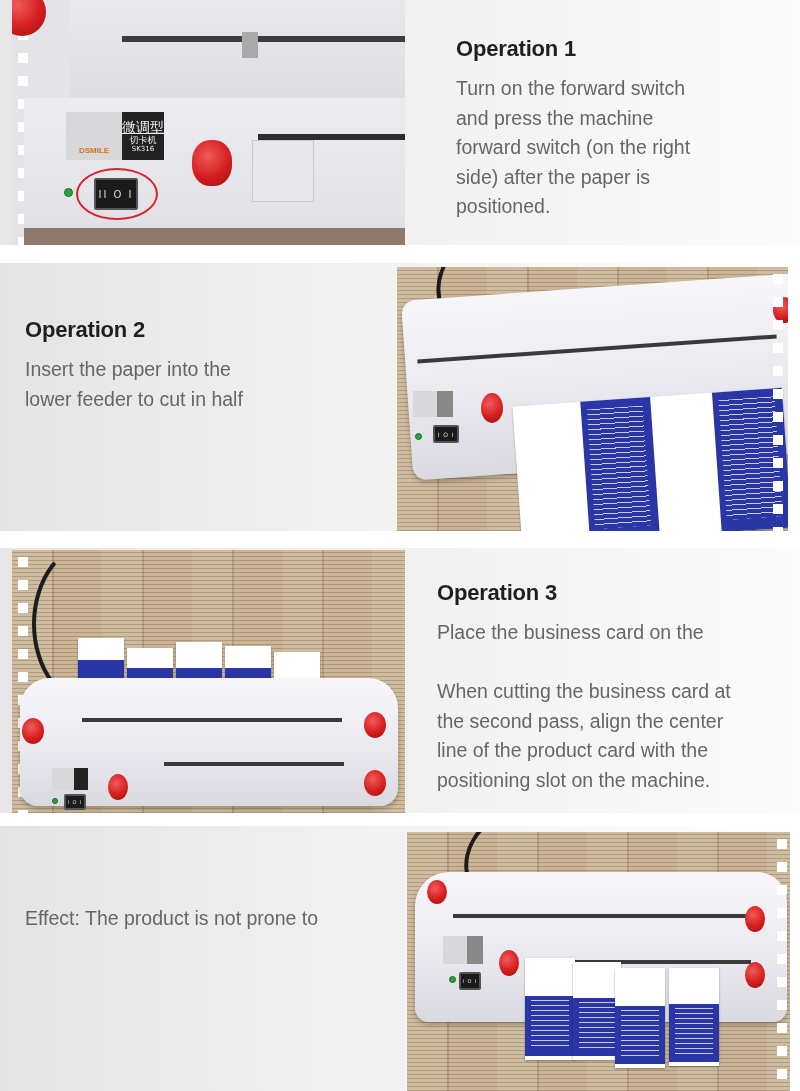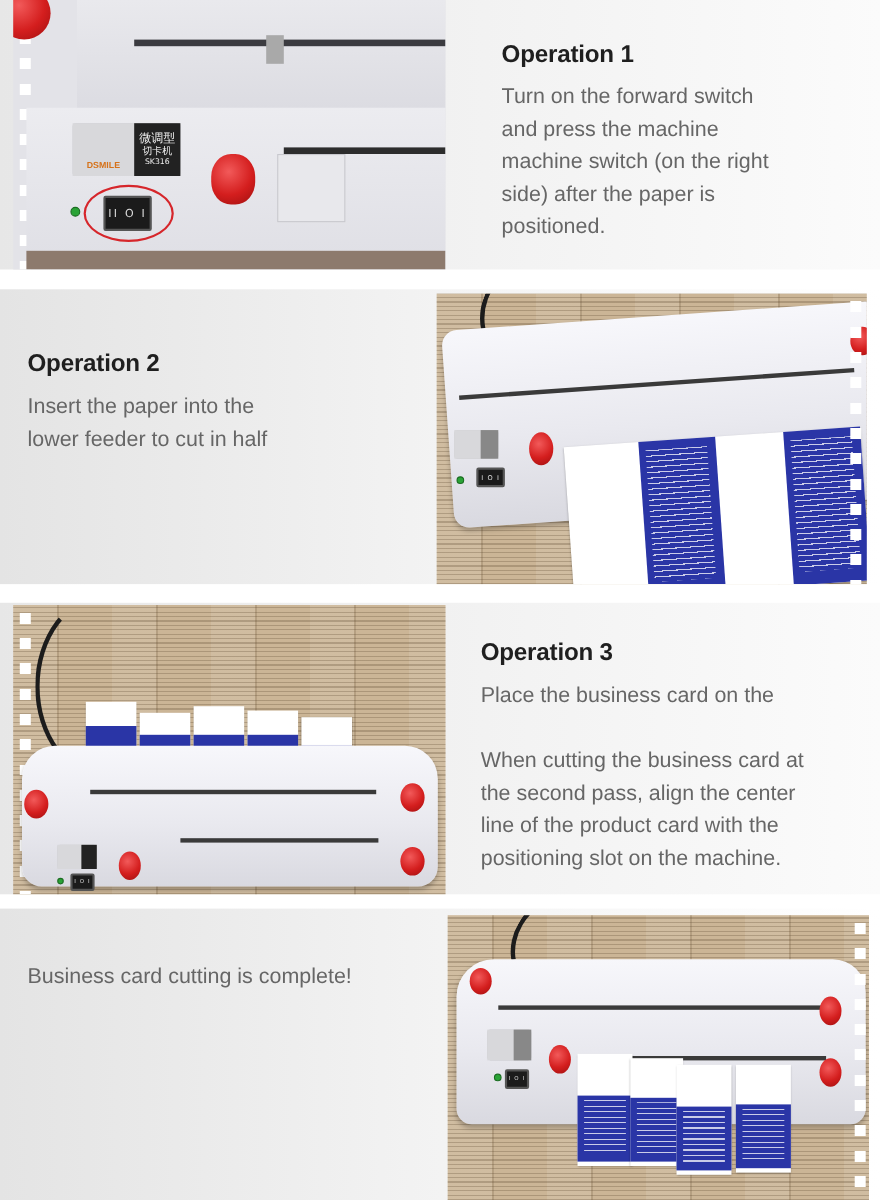--- a/index.html
+++ b/index.html
@@ -73,39 +73,39 @@
     <div style="position:absolute;left:230px;top:32px;width:16px;height:26px;background:#a9a9a9;"></div>
 
     <div style="position:absolute;left:12px;top:98px;width:381px;height:132px;background:linear-gradient(180deg,#ececf0,#e0e0e6);"></div>
     <div class="slot" style="left:246px;top:134px;width:147px;height:6px;background:#2d2d2d;"></div>
     <div style="position:absolute;left:240px;top:140px;width:60px;height:60px;background:#e8e8ec;border:1px solid #c8c8ce;"></div>
     <div class="label-plate" style="left:54px;top:112px;width:98px;height:48px;">
       <div class="logo">
           <span style="color:#d6721a;font-weight:bold;font-size:8px;margin-top:28px;">DSMILE</span>
         </div>
       <div class="name" style="width:42px;">
-        <span style="font-size:11px;">微调型</span>
+        <span style="font-size:14px;text-decoration:underline;">微调型</span>
         <span style="font-size:9px;">切卡机</span>
         <span style="font-size:7px;">SK316</span>
       </div>
     </div>
     <div class="knob" style="left:180px;top:140px;width:40px;height:46px;border-radius:45%;"></div>
     <div class="led" style="left:52px;top:188px;width:7px;height:7px;"></div>
     <div class="red-ring" style="left:64px;top:168px;width:78px;height:48px;"></div>
     <div class="switch" style="left:82px;top:178px;width:40px;height:28px;">
         <span>II O I</span>
       </div>
     <div class="brown-band" style="left:12px;top:228px;width:381px;height:17px;"></div>
   </div>
   <div class="txt" style="left:456px;top:36px;width:320px;">
     <h2>Operation 1</h2>
     <p>
       <span>Turn on the forward switch</span><br>
       <span>and press the machine</span><br>
-      <span>machine switch (on the right</span><br>
+      <span>forward switch (on the right</span><br>
       <span>side) after the paper is</span><br>
       <span>positioned.</span>
     </p>
   </div>
 </section>
 
 <section class="panel rev" style="top:263px;height:268px;">
   <div class="txt" style="left:25px;top:54px;width:360px;">
     <h2>Operation 2</h2>
     <p>
@@ -183,22 +183,22 @@
       <span>the second pass, align the center</span><br>
       <span>line of the product card with the</span><br>
       <span>positioning slot on the machine.</span>
     </p>
   </div>
 </section>
 
 <section class="panel rev" style="top:826px;height:265px;">
   <div class="txt" style="left:25px;top:48px;width:370px;">
     <p>
-      <span>Business card cutting is complete!</span><br>
       <br>
+      <span>Effect: The product is not prone to</span><br>
     </p>
   </div>
   <div class="photo news" style="left:407px;top:6px;width:383px;height:259px;">
     <div class="cable" style="left:60px;top:-20px;width:60px;height:80px;transform:rotate(30deg);"></div>
     <div class="machine" style="left:8px;top:40px;width:372px;height:150px;border-radius:34px 30px 14px 14px;"></div>
     <div class="slot" style="left:46px;top:82px;width:300px;"></div>
     <div class="slot" style="left:124px;top:128px;width:220px;"></div>
     <div class="knob" style="left:20px;top:48px;width:20px;height:24px;"></div>
     <div class="knob" style="left:338px;top:74px;width:20px;height:26px;"></div>
     <div class="knob" style="left:92px;top:118px;width:20px;height:26px;"></div>

